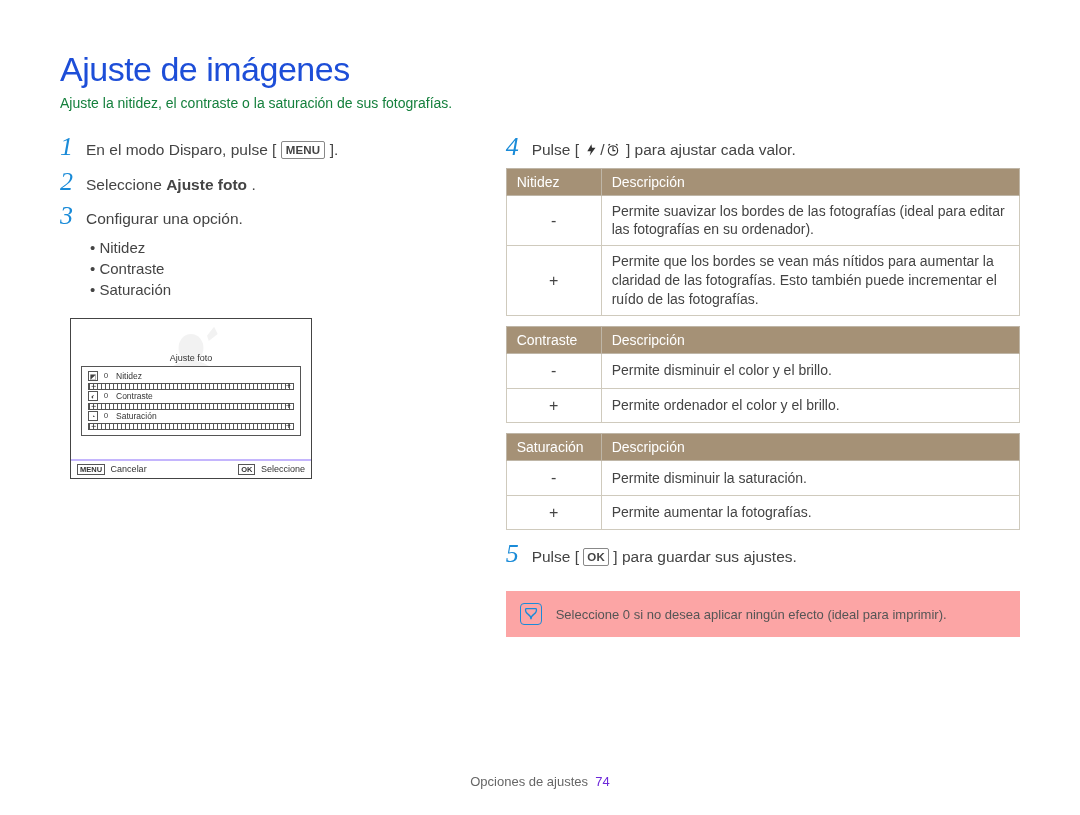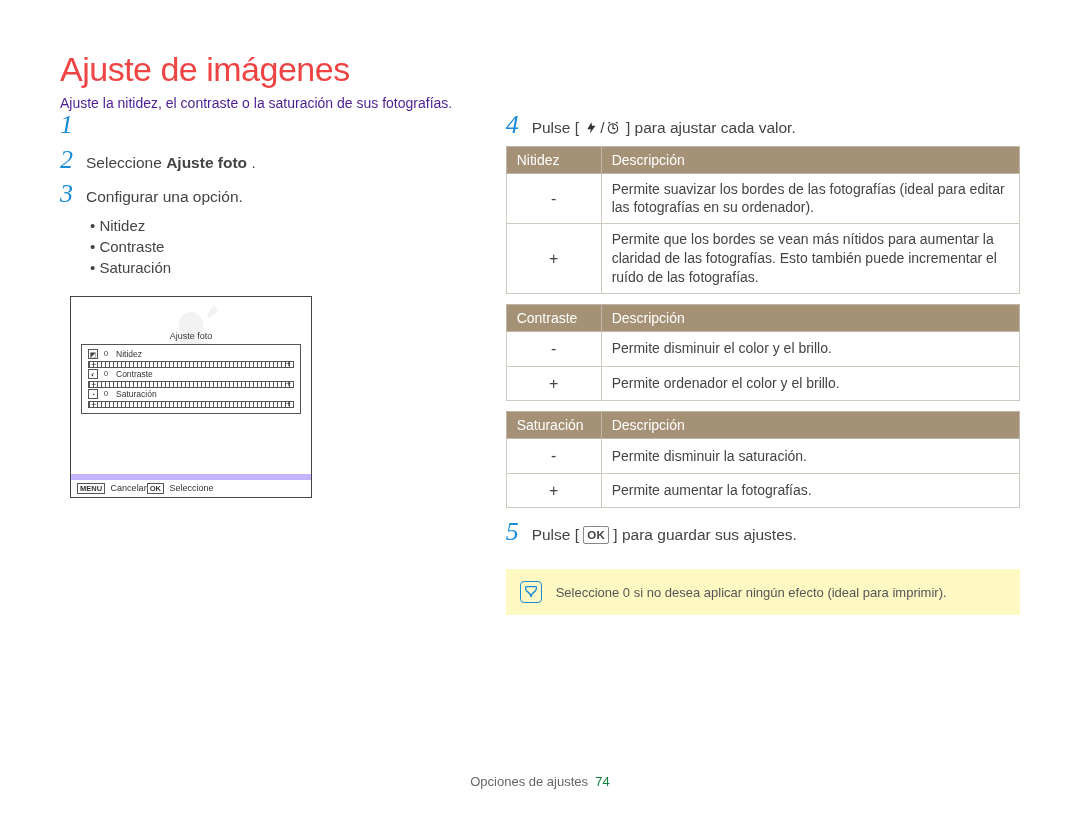--- a/index.html
+++ b/index.html
@@ -6,28 +6,29 @@
   body {
     font-family: Arial, Helvetica, sans-serif;
     color: #444;
     width: 1080px;
     height: 815px;
     padding: 50px 60px 30px 60px;
     position: relative;
   }
   .title {
     font-size: 34px;
-    color: #ef4444;
+    color: #1d4ed8;
     font-weight: 400;
     margin-bottom: 6px;
     letter-spacing: -0.5px;
   }
   .subtitle {
     font-size: 14px;
-    color: #4c1d95;
+    color: #15803d;
+    margin-bottom: 22px;
   }
   .cols {
     display: flex;
     gap: 50px;
   }
   .col { flex: 1; }
   .col-left { max-width: 420px; }
   .col-right { flex: 1.3; }
 
   .step {
@@ -133,26 +134,26 @@
     border: 1px solid #555;
     position: relative;
   }
   .cam-row .bar::before { content:"−"; position:absolute; left:2px; top:-3px; font-size:9px; color:#333; }
   .cam-row .bar::after  { content:"+"; position:absolute; right:2px; top:-3px; font-size:9px; color:#333; }
   .cam-row.stack { display:block; }
   .cam-row.stack .top { display:flex; align-items:center; gap:4px; }
   .cam-row.stack .bar { margin-top:2px; }
 
   .cam-foot {
-    border-top: 6px solid #c4b5fd;
+    border-top: 2px solid #c4b5fd;
     display: flex;
+    justify-content: space-between;
     padding: 3px 6px;
     font-size: 9px;
     color: #333;
-    margin-top: 37px;
   }
   .cam-foot .k {
     display:inline-block; border:1px solid #555; padding:0 2px; font-size:7.5px; margin-right:3px; font-weight:bold;
   }
 
   
   .flashsep {
     display: inline-flex;
     align-items: center;
     gap: 1px;
@@ -180,21 +181,21 @@
     border: 1px solid #cfcabd;
     padding: 6px 10px;
     vertical-align: middle;
     color: #444;
     line-height: 1.35;
   }
   table.desc td.sym { text-align: center; font-size: 16px; width: 95px; }
 
   .notebox {
     margin-top: 22px;
-    background: #fef9c3;
+    background: #fca5a5;
     padding: 12px 14px;
     display: flex;
     align-items: center;
     gap: 14px;
     font-size: 13px;
     color: #555;
   }
   .notebox .badge {
     width: 22px; height: 22px;
     border: 1.5px solid #1a8bd8;
@@ -204,34 +205,39 @@
   .notebox .badge svg { width: 16px; height: 16px; }
 
   .footer {
     position: absolute;
     bottom: 26px;
     left: 0; right: 0;
     text-align: center;
     font-size: 13px;
     color: #666;
   }
-  .footer .pn { color: #15803d; font-weight: 500; }
+  .footer .pn { color: #6d28d9; font-weight: 500; }
 </style>
 </head>
 <body>
 
 <h1 class="title">Ajuste de imágenes</h1>
 <p class="subtitle">Ajuste la nitidez, el contraste o la saturación de sus fotografías.</p>
 
 <div class="cols">
 
   <div class="col col-left">
 
     <div class="step">
       <span class="num">1</span>
+      <span class="txt">
+        <span>En el modo Disparo, pulse [</span>
+        <span class="btnkey">MENU</span>
+        <span>].</span>
+      </span>
     </div>
 
     <div class="step">
       <span class="num">2</span>
       <span class="txt">
         <span>Seleccione </span>
         <span class="bold">Ajuste foto</span>
         <span>.</span>
       </span>
     </div>

